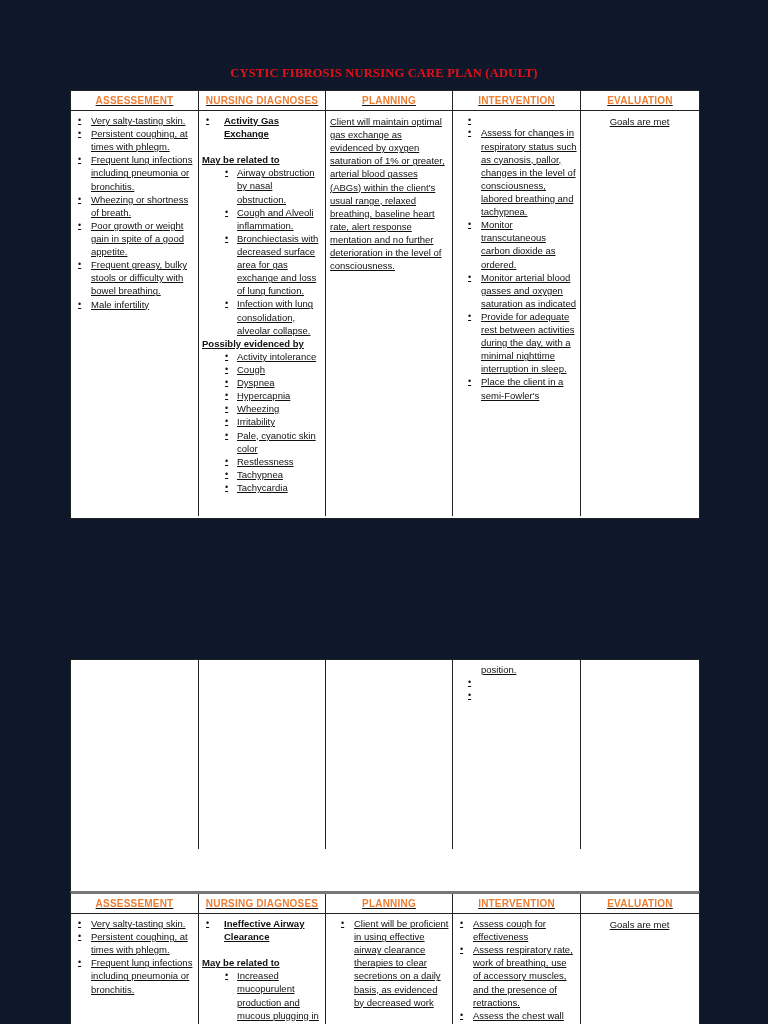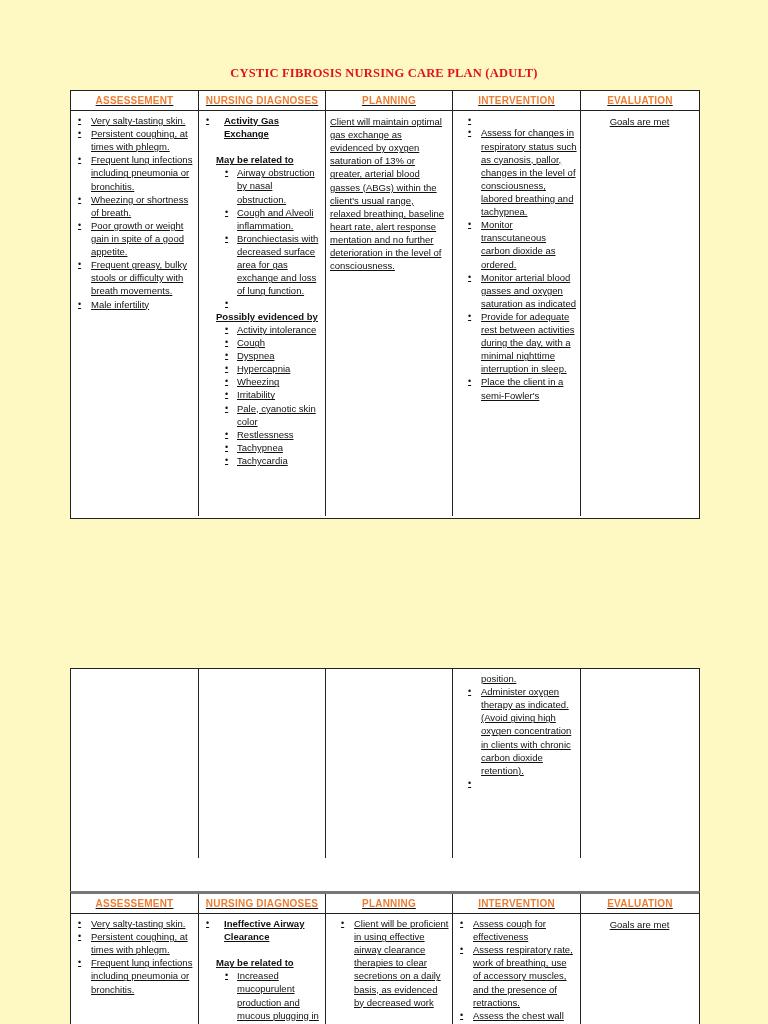--- a/index.html
+++ b/index.html
@@ -1,28 +1,28 @@
 <!DOCTYPE html>
 <html style="--color-title: #e31219; --color-header: #ed7d31;"><head>
 <meta charset="utf-8">
 <style>
   html,body{margin:0;padding:0;}
   body{
     width:768px;height:1024px;background:#ffffff;overflow:hidden;position:relative;
     font-family:"Liberation Sans",sans-serif;color:#111;
   }
-  .page{position:absolute;inset:0;background:#fef9c3;overflow:hidden;padding-left:20px;}
+  .page{position:absolute;inset:0;background:#0f172a;overflow:hidden;padding-left:20px;}
   .doc-title{
     position:absolute;top:66px;left:0;width:100%;text-align:center;
     font-family:"Liberation Serif",serif;font-weight:bold;font-size:12.5px;
     letter-spacing:.2px;color:var(--color-title,#e31219);
   }
   .tbl{position:absolute;left:70px;width:630px;border:1.5px solid #222;background:#fff;box-sizing:border-box;text-decoration:underline;}
   .tbl-1{top:90px;height:429px;}
-  .tbl-2{top:659px;height:241px;margin-top:9px;}
+  .tbl-2{top:659px;height:241px;}
   .tbl-3{top:891px;height:200px;border-top:3px solid #777;}
   .row{display:grid;grid-template-columns:128px 127px 127px 128px 1fr;}
   .hrow .th{
     border-bottom:1.2px solid #222;height:20px;display:flex;align-items:center;justify-content:center;
     font-weight:bold;font-size:10px;letter-spacing:.2px;color:var(--color-header,#ed7d31);
   }
   .th,.cell{border-right:1.2px solid #222;box-sizing:border-box;}
   .th:last-child,.cell:last-child{border-right:none;}
   .brow-1 .cell{height:405px;}
   .brow-2 .cell{height:189px;}
@@ -30,21 +30,21 @@
   .cell{padding:3px 3px 3px 2px;font-size:9.5px;line-height:1.38;overflow:hidden;}
   .bullet{display:flex;}
   .bullet .marker{flex:0 0 18px;padding-left:5px;box-sizing:border-box;font-size:9px;}
   .bullet .txt{flex:1;}
   .lvl2{margin-left:20px;}
   .lvl2 .marker{flex:0 0 16px;padding-left:4px;}
   .ilvl{margin-left:8px;}
   .ilvl .marker{flex:0 0 18px;padding-left:5px;}
   .diag-title{display:flex;font-weight:bold;}
   .diag-title .marker{flex:0 0 18px;padding-left:5px;font-size:9px;}
-  .bold-label{font-weight:bold;margin-left:15px;}
+  .bold-label{font-weight:bold;margin-left:1px;}
   .spacer{height:13px;}
   .plain-par{padding:1px 2px 0 2px;}
   .center-cell{text-align:center;padding-top:4px;}
   .cont-lead{margin-left:26px;}
 </style>
 </head>
 <body>
 
 <div class="page">
 
@@ -75,21 +75,21 @@
           <div class="bullet lvl1">
             <span class="marker">•</span>
             <span class="txt">Wheezing or shortness of breath.</span>
           </div>
           <div class="bullet lvl1">
             <span class="marker">•</span>
             <span class="txt">Poor growth or weight gain in spite of a good appetite.</span>
           </div>
           <div class="bullet lvl1">
             <span class="marker">•</span>
-            <span class="txt">Frequent greasy, bulky stools or difficulty with breath movements.</span>
+            <span class="txt">Frequent greasy, bulky stools or difficulty with bowel breathing.</span>
           </div>
           <div class="bullet lvl1">
             <span class="marker">•</span>
             <span class="txt">Male infertility</span>
           </div>
         </div>
       <div class="cell">
         <div class="diag-title">
           <span class="marker">•</span>
           <span class="txt">Activity Gas Exchange</span>
@@ -104,20 +104,21 @@
             <div class="bullet lvl2">
               <span class="marker">•</span>
               <span class="txt">Cough and Alveoli inflammation.</span>
             </div>
             <div class="bullet lvl2">
               <span class="marker">•</span>
               <span class="txt">Bronchiectasis with decreased surface area for gas exchange and loss of lung function.</span>
             </div>
             <div class="bullet lvl2">
               <span class="marker">•</span>
+              <span class="txt">Infection with lung consolidation, alveolar collapse.</span>
             </div>
           </div>
         <div class="bold-label">Possibly evidenced by</div>
         <div>
             <div class="bullet lvl2">
               <span class="marker">•</span>
               <span class="txt">Activity intolerance</span>
             </div>
             <div class="bullet lvl2">
               <span class="marker">•</span>
@@ -151,21 +152,21 @@
               <span class="marker">•</span>
               <span class="txt">Tachypnea</span>
             </div>
             <div class="bullet lvl2">
               <span class="marker">•</span>
               <span class="txt">Tachycardia</span>
             </div>
           </div>
       </div>
       <div class="cell">
-        <div class="plain-par">Client will maintain optimal gas exchange as evidenced by oxygen saturation of 13% or greater, arterial blood gasses (ABGs) within the client's usual range, relaxed breathing, baseline heart rate, alert response mentation and no further deterioration in the level of consciousness.</div>
+        <div class="plain-par">Client will maintain optimal gas exchange as evidenced by oxygen saturation of 1% or greater, arterial blood gasses (ABGs) within the client's usual range, relaxed breathing, baseline heart rate, alert response mentation and no further deterioration in the level of consciousness.</div>
       </div>
       <div class="cell">
           <div class="bullet ilvl">
             <span class="marker">•</span>
           </div>
           <div class="bullet ilvl">
             <span class="marker">•</span>
             <span class="txt">Assess for changes in respiratory status such as cyanosis, pallor, changes in the level of consciousness, labored breathing and tachypnea.</span>
           </div>
           <div class="bullet ilvl">
@@ -192,21 +193,20 @@
   <div class="tbl tbl-2">
     <div class="row brow-2">
       <div class="cell"></div>
       <div class="cell"></div>
       <div class="cell"></div>
       <div class="cell">
         <div class="cont-lead">position.</div>
         <div>
             <div class="bullet ilvl">
               <span class="marker">•</span>
-              <span class="txt">Administer oxygen therapy as indicated. (Avoid giving high oxygen concentration in clients with chronic carbon dioxide retention).</span>
             </div>
             <div class="bullet ilvl">
               <span class="marker">•</span>
             </div>
           </div>
       </div>
       <div class="cell"></div>
     </div>
   </div>
 

